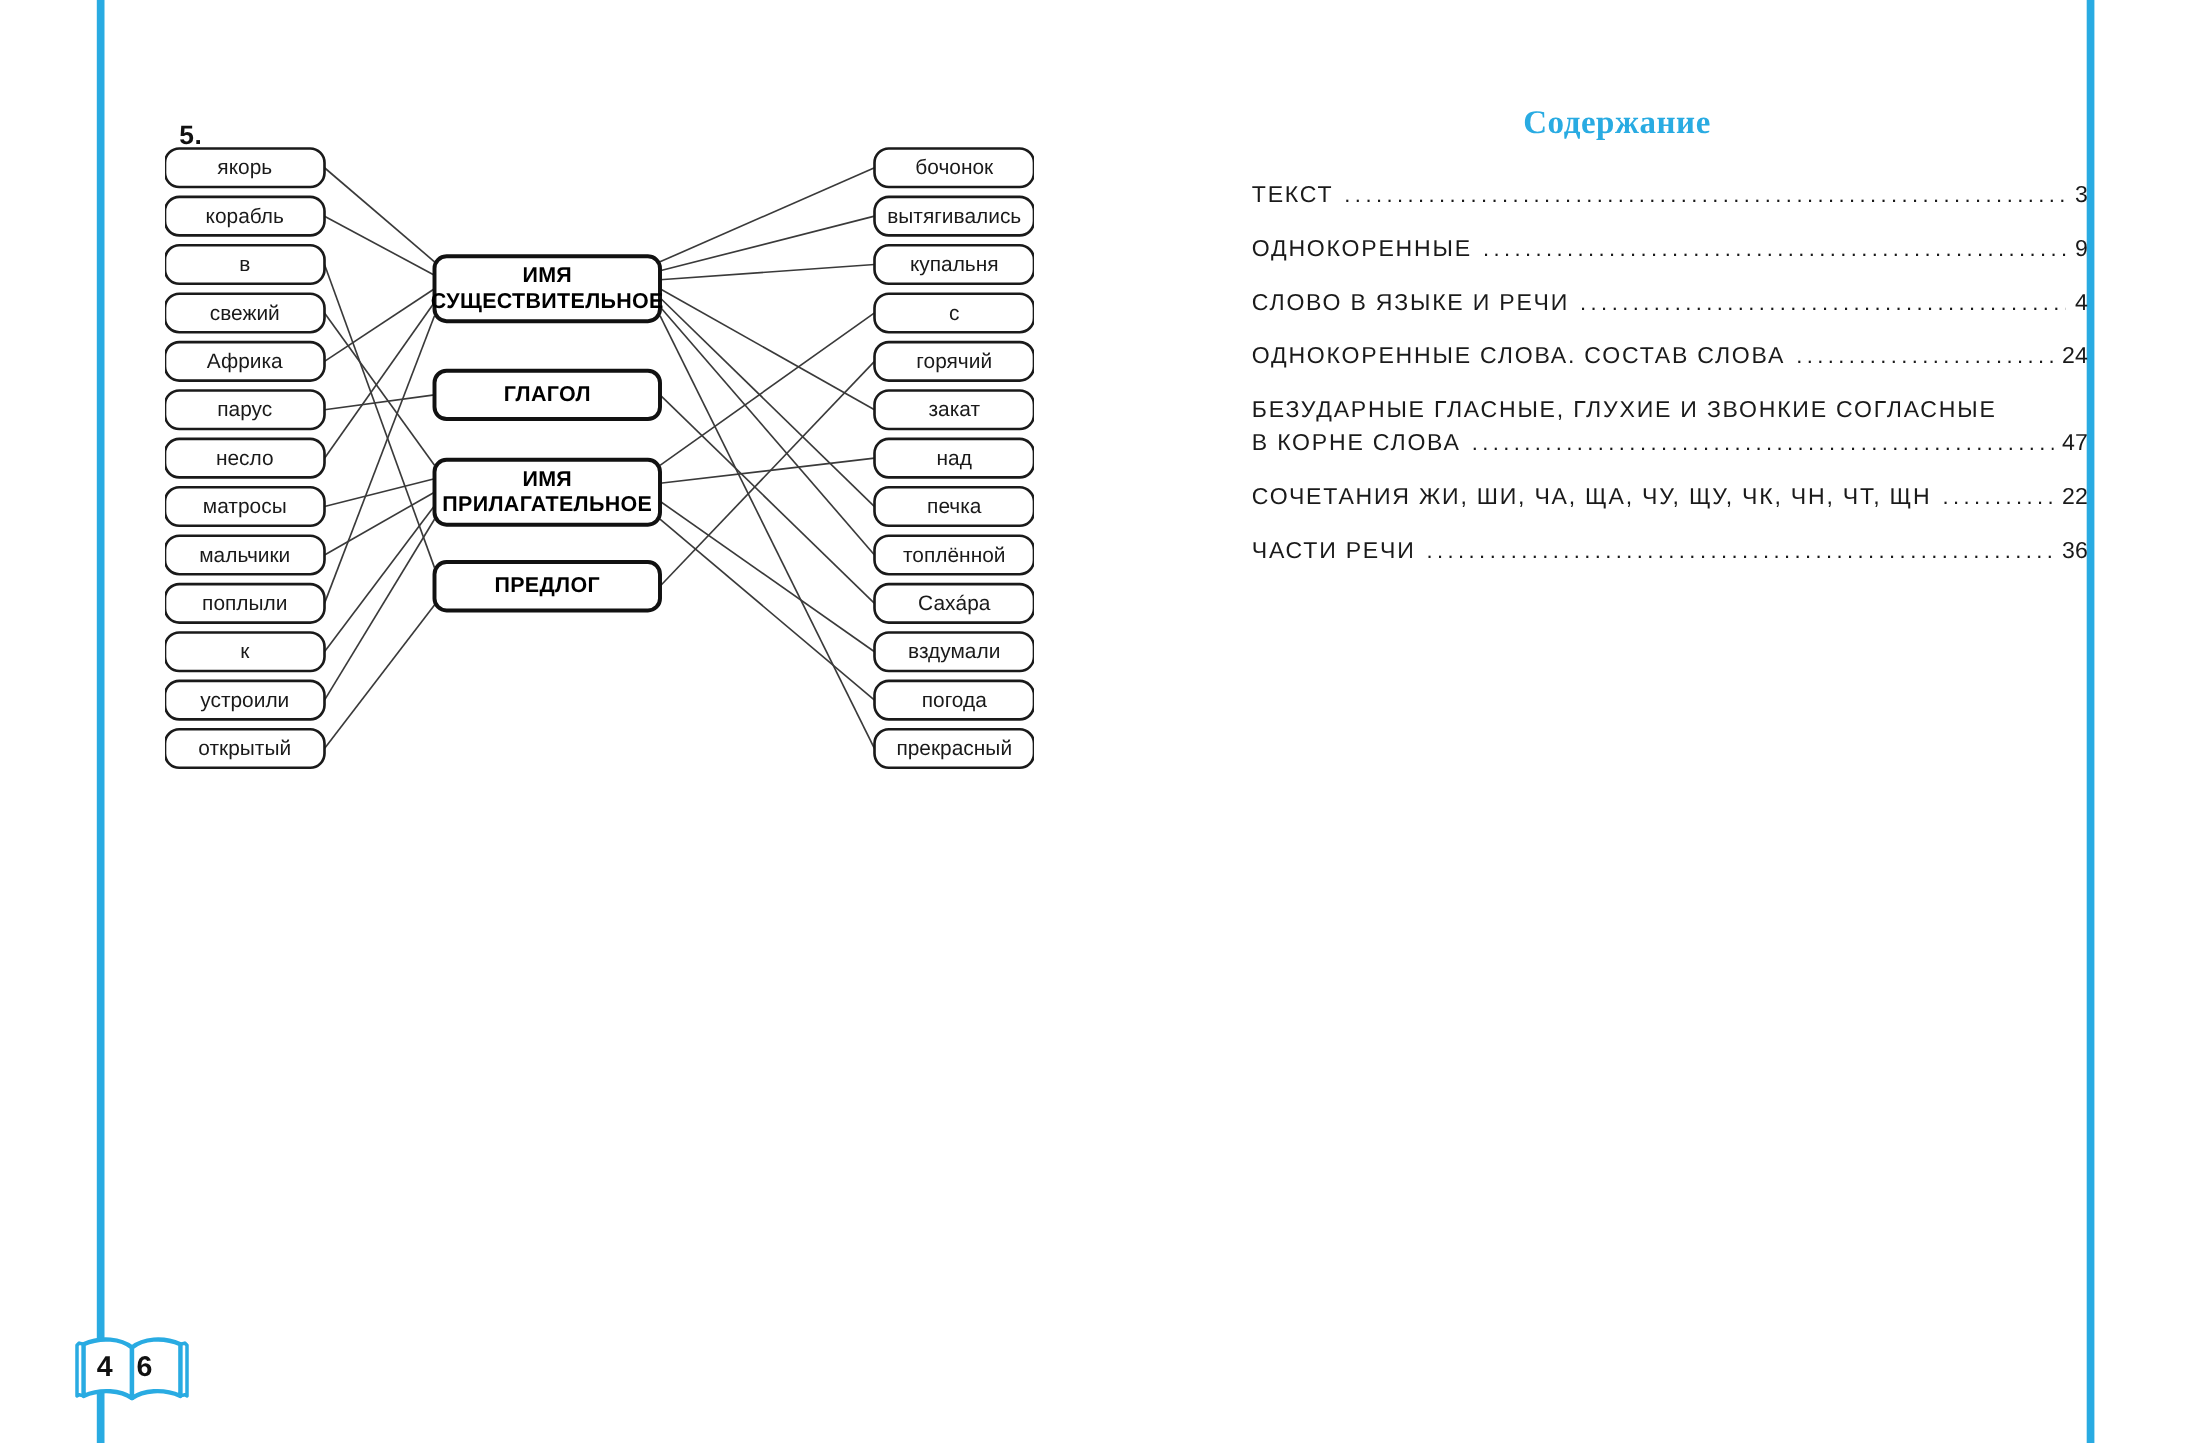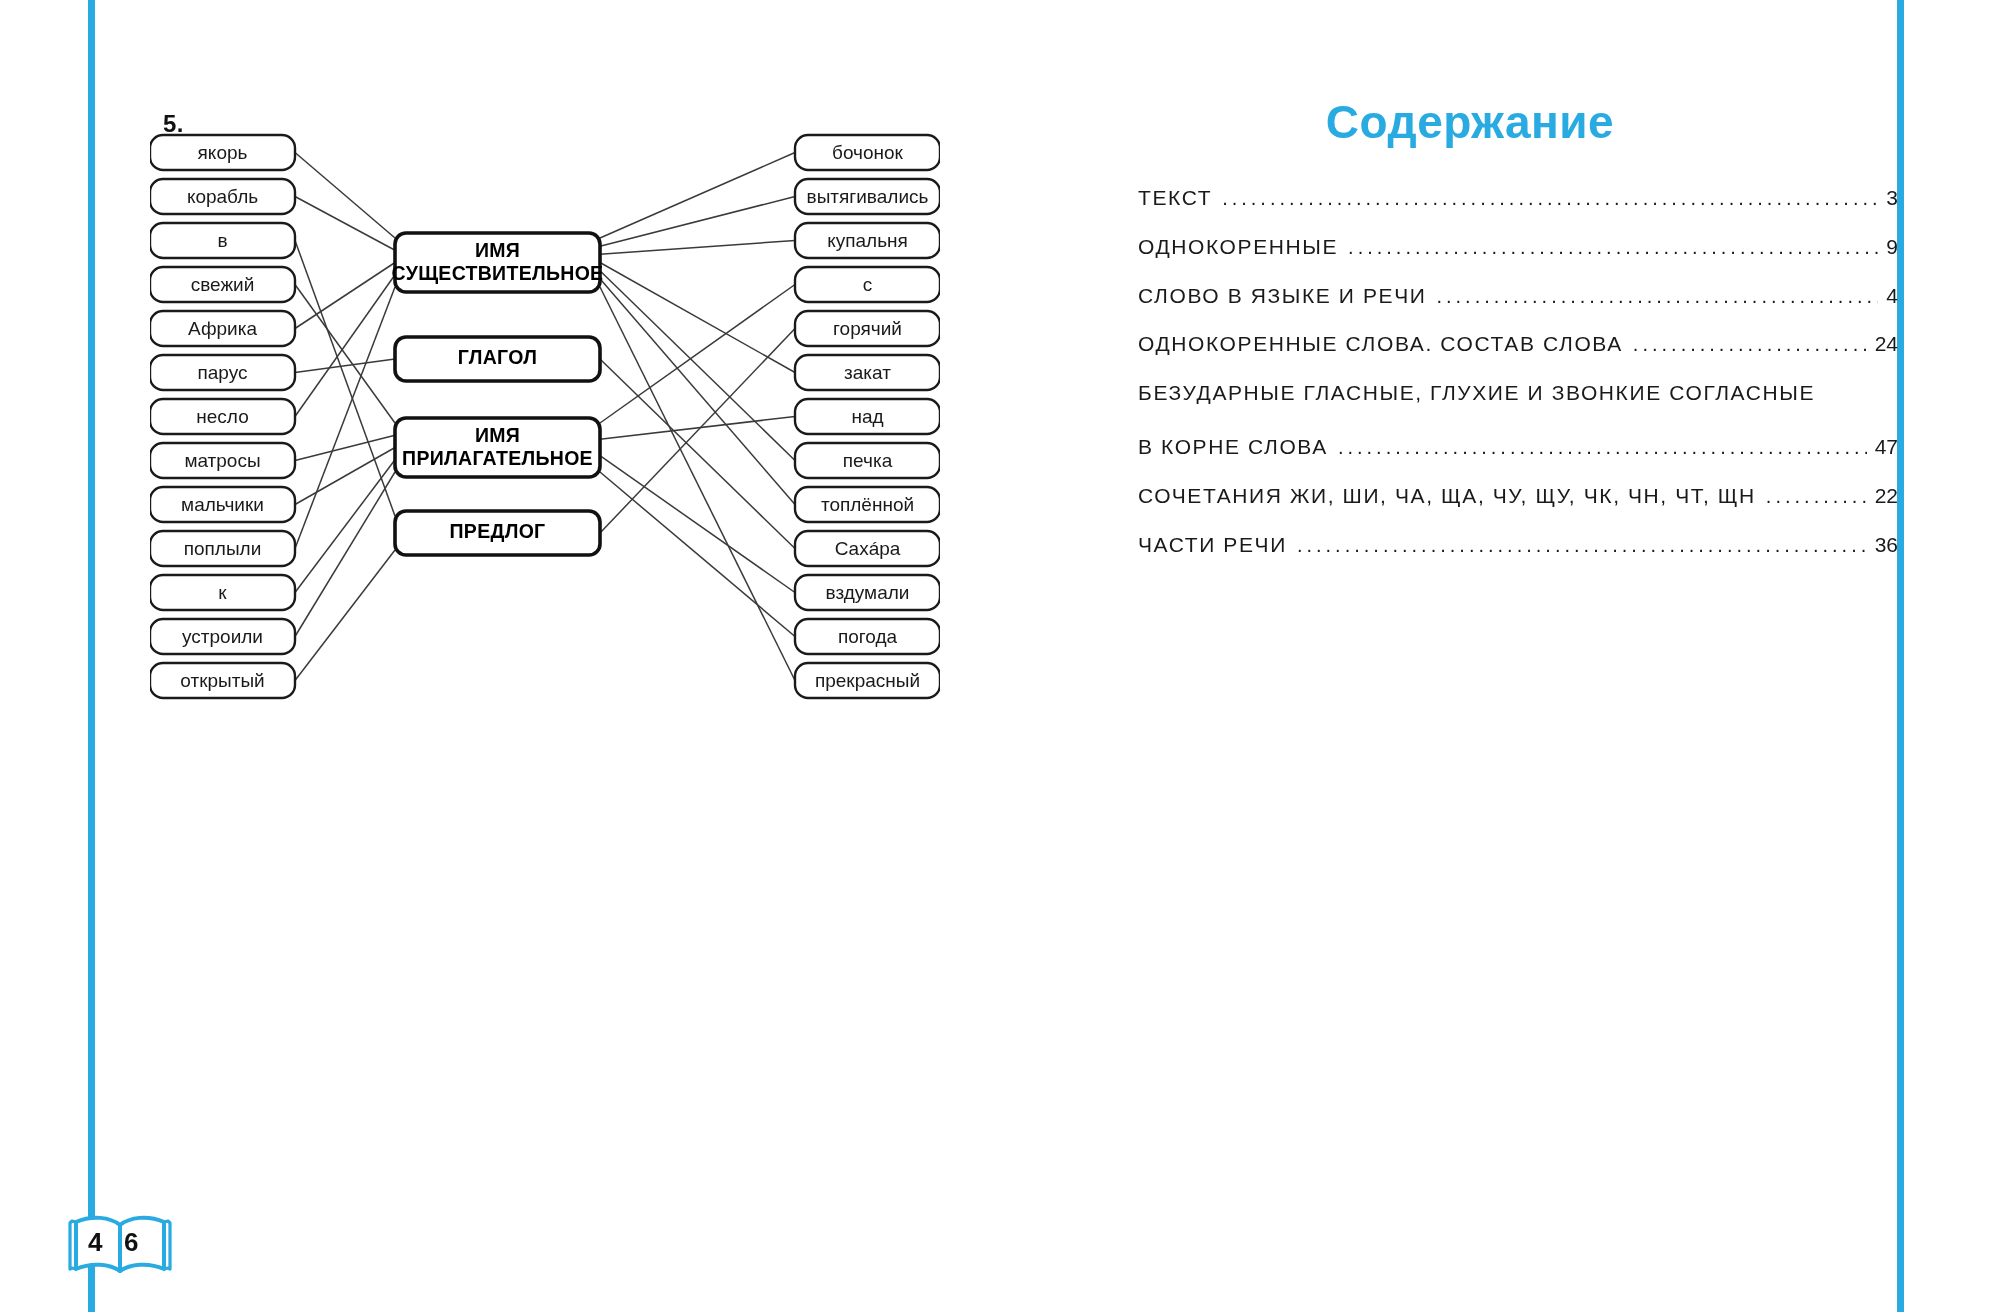--- a/index.html
+++ b/index.html
@@ -52,39 +52,39 @@
   .link-line { stroke:#3a3a3a; stroke-width:1.5; fill:none; }
 
   
   .toc {
     position:absolute;
     left:1090px; top:95px;
     width:760px;
   }
   .toc-title {
     text-align:center;
-    font-family:Liberation Sans, sans-serif;
+    font-family:Liberation Serif, serif;
     font-weight:bold;
-    font-size:46px;
+    font-size:30px;
     color:#29ABE2;
     letter-spacing:.5px;
     margin-bottom:34px;
   }
   .toc-row {
     display:flex;
     align-items:baseline;
     width:100%;
     margin-bottom:19px;
     font-size:21px;
     color:#1a1a1a;
     letter-spacing:1.6px;
     line-height:1.42;
     margin-left:48px;
   }
-  .toc-row.wrap { flex-wrap:wrap;gap:24px; }
+  .toc-row.wrap { flex-wrap:wrap; }
   .toc-label { white-space:nowrap; }
   .toc-label.full { width:100%; white-space:normal; }
   .toc-dots {
     flex:1 1 auto;
     overflow:hidden;
     white-space:nowrap;
     margin:0 8px 0 10px;
     letter-spacing:4px;
     color:#1a1a1a;
     font-size:20px;

